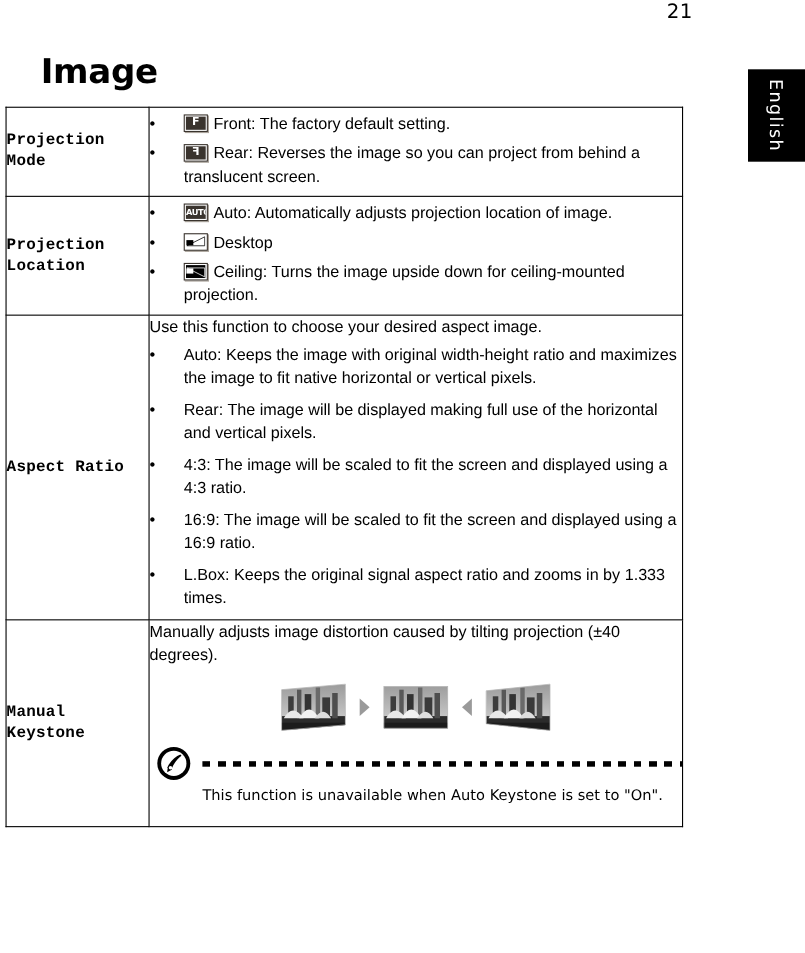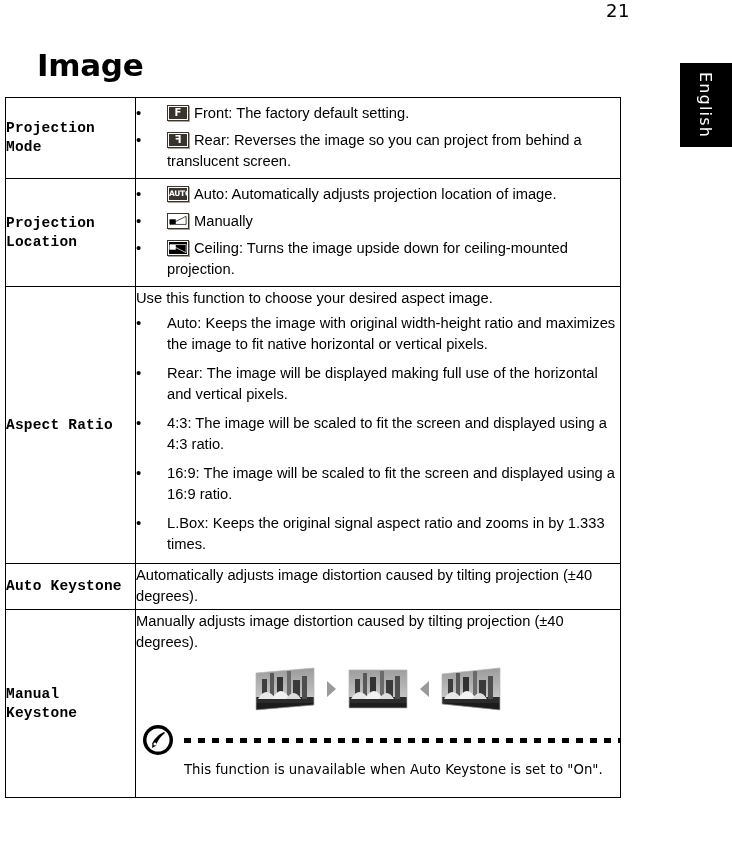--- a/index.html
+++ b/index.html
@@ -291,21 +291,21 @@
           </li>
           <li>
             <span class="gl beam">
               <span class="inner">
                 <svg viewBox="0 0 20 14" preserveAspectRatio="none">
                   <rect x="0" y="0" width="20" height="14" fill="#ffffff"></rect>
                   <polygon points="1,11 19,1.5 19,11" fill="#ffffff" stroke="#000000" stroke-width="0.8"></polygon>
                   <rect x="0.5" y="5" width="7" height="5.5" fill="#000000"></rect>
                 </svg>
               </span>
-            </span><span>Manually</span>
+            </span><span>Desktop</span>
           </li>
           <li>
             <span class="gl beam">
               <span class="inner">
                 <svg viewBox="0 0 20 14" preserveAspectRatio="none">
                   <rect x="0" y="0" width="20" height="14" fill="#000000"></rect>
                   <polygon points="1,3 19,12.5 19,3" fill="#000000" stroke="#ffffff" stroke-width="0.8"></polygon>
                   <rect x="0.5" y="3.5" width="7" height="5.5" fill="#ffffff"></rect>
                 </svg>
               </span>
@@ -322,26 +322,20 @@
         <ul class="bl tight">
           <li><span>Auto: Keeps the image with original width-height ratio and maximizes the image to fit native horizontal or vertical pixels.</span></li>
           <li><span>Rear: The image will be displayed making full use of the horizontal and vertical pixels.</span></li>
           <li><span>4:3: The image will be scaled to fit the screen and displayed using a 4:3 ratio.</span></li>
           <li><span>16:9: The image will be scaled to fit the screen and displayed using a 16:9 ratio.</span></li>
           <li><span>L.Box: Keeps the original signal aspect ratio and zooms in by 1.333 times.</span></li>
         </ul>
       </td>
     </tr>
 
-    <tr>
-      <td class="label-cell mid">Auto Keystone</td>
-      <td class="desc-cell">
-        <div class="plain-line">Automatically adjusts image distortion caused by tilting projection (±40 degrees).</div>
-      </td>
-    </tr>
 
     <tr>
       <td class="label-cell mid">Manual Keystone</td>
       <td class="desc-cell">
         <div class="plain-line">Manually adjusts image distortion caused by tilting projection (±40 degrees).</div>
 
         <div class="keystone-row">
           <span class="ks-wrap">
             <svg class="ks-img" viewBox="0 0 62 44">
               <defs>

